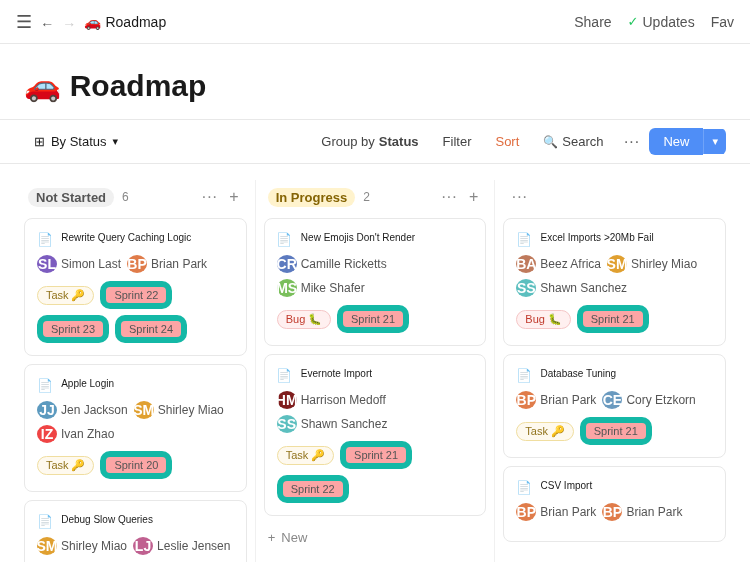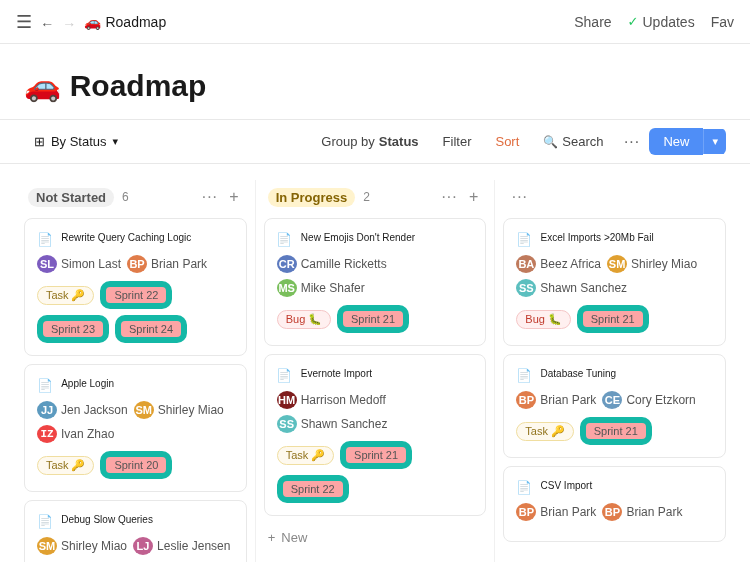--- a/index.html
+++ b/index.html
@@ -86,21 +86,21 @@
       padding: 12px; margin-bottom: 8px; cursor: pointer;
     }
     .card-title-row { display: flex; align-items: flex-start; gap: 8px; margin-bottom: 8px; }
     .card-icon { color: #888; font-size: 13px; flex-shrink: 0; margin-top: 1px; }
     .card-title { font-size: 10px; font-weight: 500; line-height: 1.4; color: #1a1a1a; }
     .card-assignees { display: flex; align-items: center; gap: 6px; margin-bottom: 8px; flex-wrap: wrap; }
     .assignee { display: flex; align-items: center; gap: 4px; font-size: 12px; color: #555; }
     .avatar {
       width: 20px; height: 18px; border-radius: 50%;
       display: inline-flex; align-items: center; justify-content: center;
-      font-size: 11px; font-weight: 600; color: #fff; flex-shrink: 0;
+      font-size: 14px; font-weight: 600; color: #fff; flex-shrink: 0;
     }
     .card-tags { display: flex; align-items: center; gap: 6px; flex-wrap: wrap; }
     .tag {
       font-size: 11px; padding: 2px 8px; border-radius: 10px; font-weight: 500;
     }
     .tag-task { background: #fef9ee; color: #92741e; border: 1px solid #f0dea0; }
     .tag-bug { background: #fff0f0; color: #c0392b; border: 1px solid #f5c6c6; }
     .tag-sprint { background: #fca5a5; color: #555; border: 6px solid #14b8a6; font-size: 11px; }
 
     .add-card-btn {
@@ -211,21 +211,21 @@
         <div class="card-assignees">
           <div class="assignee">
             <span class="avatar" style="background: rgb(92, 154, 191);">JJ</span>
             <span>Jen Jackson</span>
           </div>
           <div class="assignee">
             <span class="avatar" style="background: rgb(224, 160, 48);">SM</span>
             <span>Shirley Miao</span>
           </div>
           <div class="assignee">
-            <span class="avatar" style="background: #ef4444; font-family: Liberation Mono, monospace;">IZ</span>
+            <span class="avatar" style="background: #ef4444;">IZ</span>
             <span>Ivan Zhao</span>
           </div>
         </div>
         <div class="card-tags">
           <span class="tag tag-task">Task 🔑</span>
           <span class="tag tag-sprint">Sprint 20</span>
         </div>
       </div>
       <div class="card">
         <div class="card-title-row">

